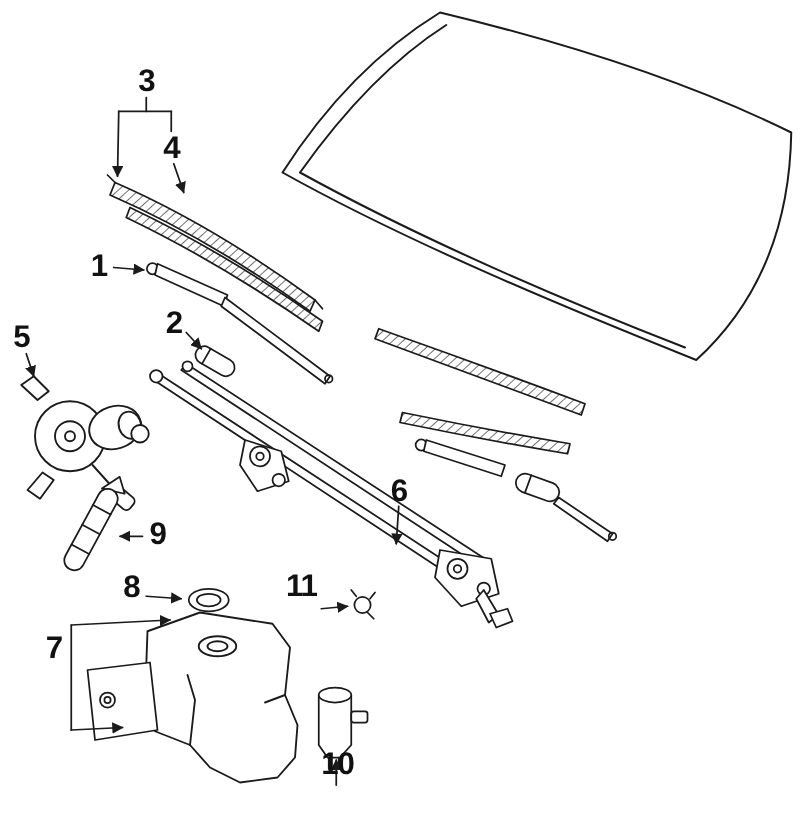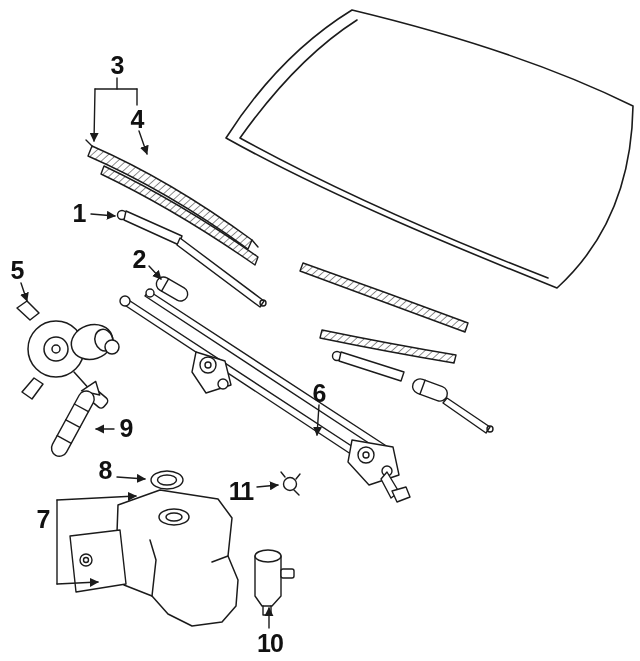--- a/index.html
+++ b/index.html
@@ -180,16 +180,16 @@
 
 <div class="callout" style="left:79px;top:213px;">1</div>
 <div class="callout" style="left:139px;top:259px;">2</div>
 <div class="callout" style="left:117px;top:65px;">3</div>
 <div class="callout" style="left:137px;top:119px;">4</div>
 <div class="callout" style="left:17px;top:270px;">5</div>
 <div class="callout" style="left:319px;top:393px;">6</div>
 <div class="callout" style="left:43px;top:519px;">7</div>
 <div class="callout" style="left:105px;top:470px;">8</div>
 <div class="callout" style="left:126px;top:428px;">9</div>
-<div class="callout" style="left:270px;top:612px;margin-top:31px;">10</div>
-<div class="callout" style="left:241px;top:491px;">11</div>
+<div class="callout" style="left:270px;top:612px;">10</div>
+<div class="callout" style="left:241px;top:469px;">11</div>
 
 </div>
 
 </body></html>

